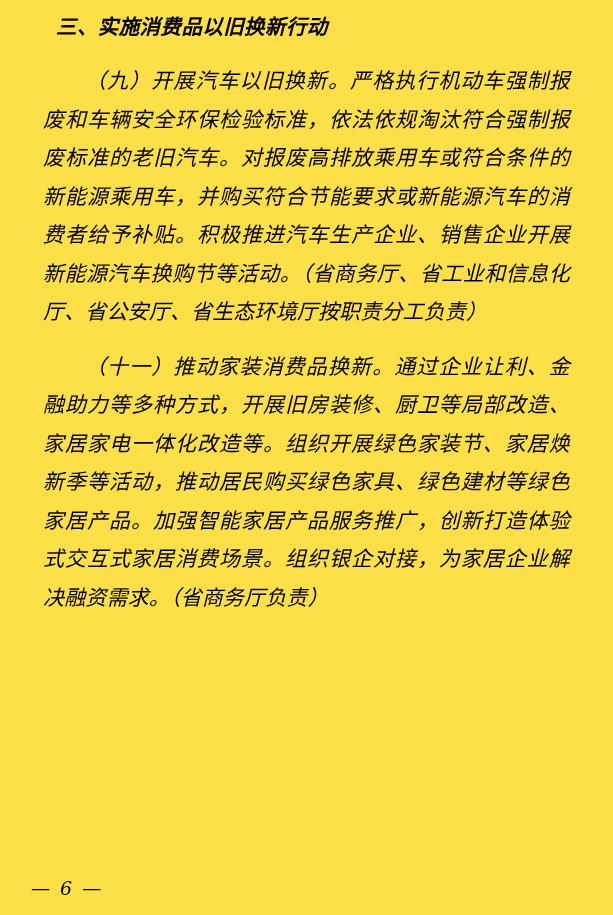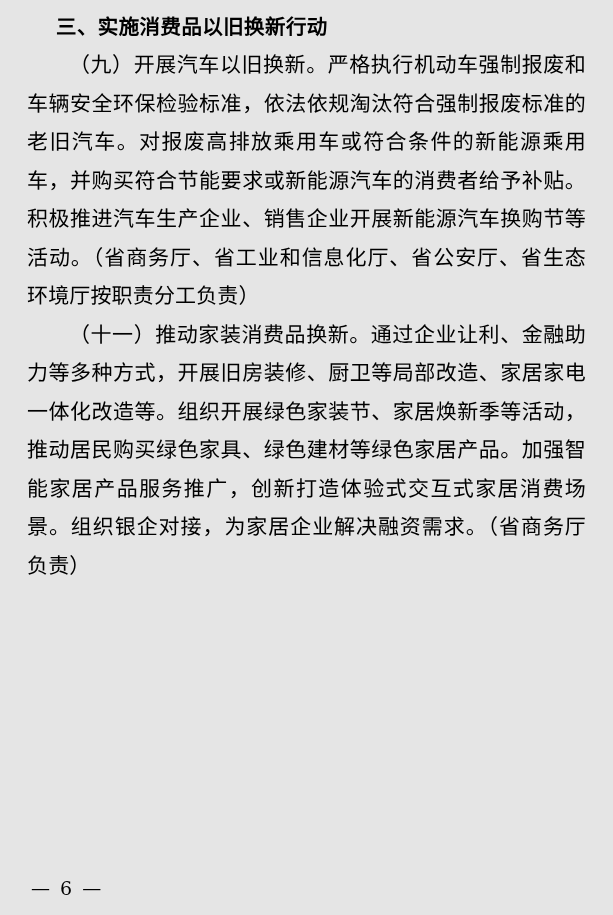--- a/index.html
+++ b/index.html
@@ -17,21 +17,22 @@
     color: #000000;
     -webkit-font-smoothing: none;
   }
 
   #page {
     position: absolute;
     left: 0;
     top: 0;
     width: 613px;
     height: 915px;
-    background: #e5e5e5;
+    background: #fde047;
+    font-style: italic;
   }
 
   .page-body {
     position: absolute;
     left: 27px;
     top: 0;
     width: 559px;
   }
 
   
@@ -46,21 +47,21 @@
     padding-left: 29px;
     white-space: nowrap;
     color: #000000;
   }
 
   
   .body-para {
     font-family: "DejaVu Serif", "Liberation Serif", serif;
     font-size: 21px;
     line-height: 38.5px;
-    margin: 0;
+    margin: 16px;
     text-indent: 42px;
     text-align: justify;
     text-justify: inter-character;
     text-align-last: left;
     letter-spacing: 0.15px;
     color: #000000;
     word-break: break-all;
   }
 
   .footer {

